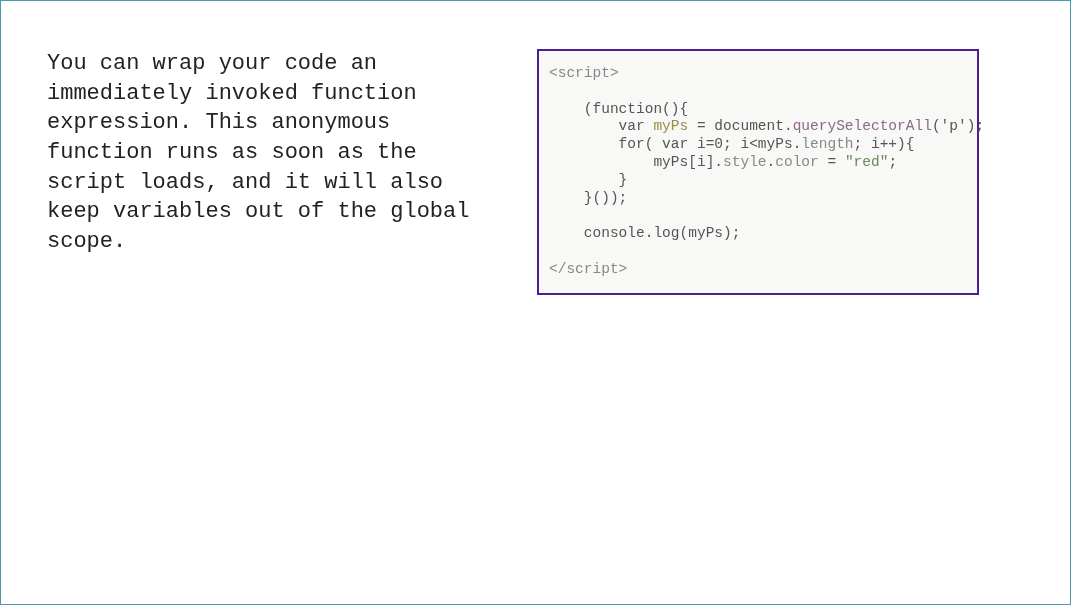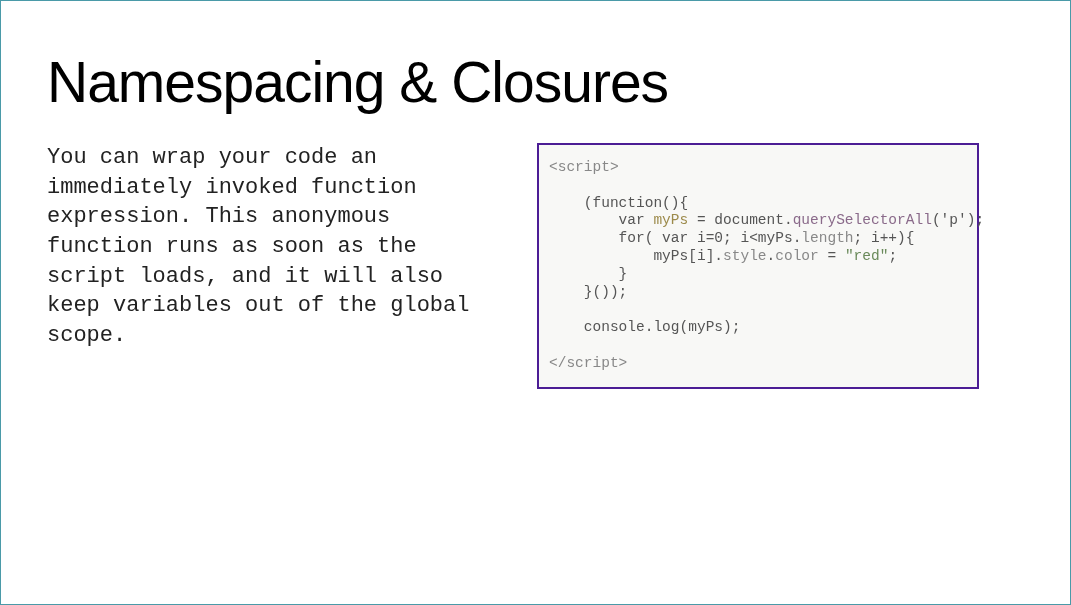--- a/index.html
+++ b/index.html
@@ -53,21 +53,20 @@
     .code-box .tag { color: #888; }
     .code-box .var { color: #9c8a4a; }
     .code-box .func { color: #8a6a8a; }
     .code-box .str { color: #6a8a5a; }
     .code-box .prop { color: #888; }
   </style>
 </head>
 <body>
 
 <div class="slide">
-  <h1 class="title">Namespacing &amp; Closures</h1>
   <div class="content">
     <p class="body-text">You can wrap your code an immediately invoked function expression. This anonymous function runs as soon as the script loads, and it will also keep variables out of the global scope.</p>
     <div class="code-box"><span class="tag">&lt;script&gt;</span>
 <span></span>
 <span>    (function(){</span>
 <span><span>        var </span><span class="var">myPs</span><span> = document.</span><span class="func">querySelectorAll</span><span>('p');</span></span>
 <span><span>        for( var i=0; i&lt;myPs.</span><span class="prop">length</span><span>; i++){</span></span>
 <span><span>            myPs[i].</span><span class="prop">style</span><span>.</span><span class="prop">color</span><span> = </span><span class="str">"red"</span><span>;</span></span>
 <span>        }</span>
 <span>    }());</span>

